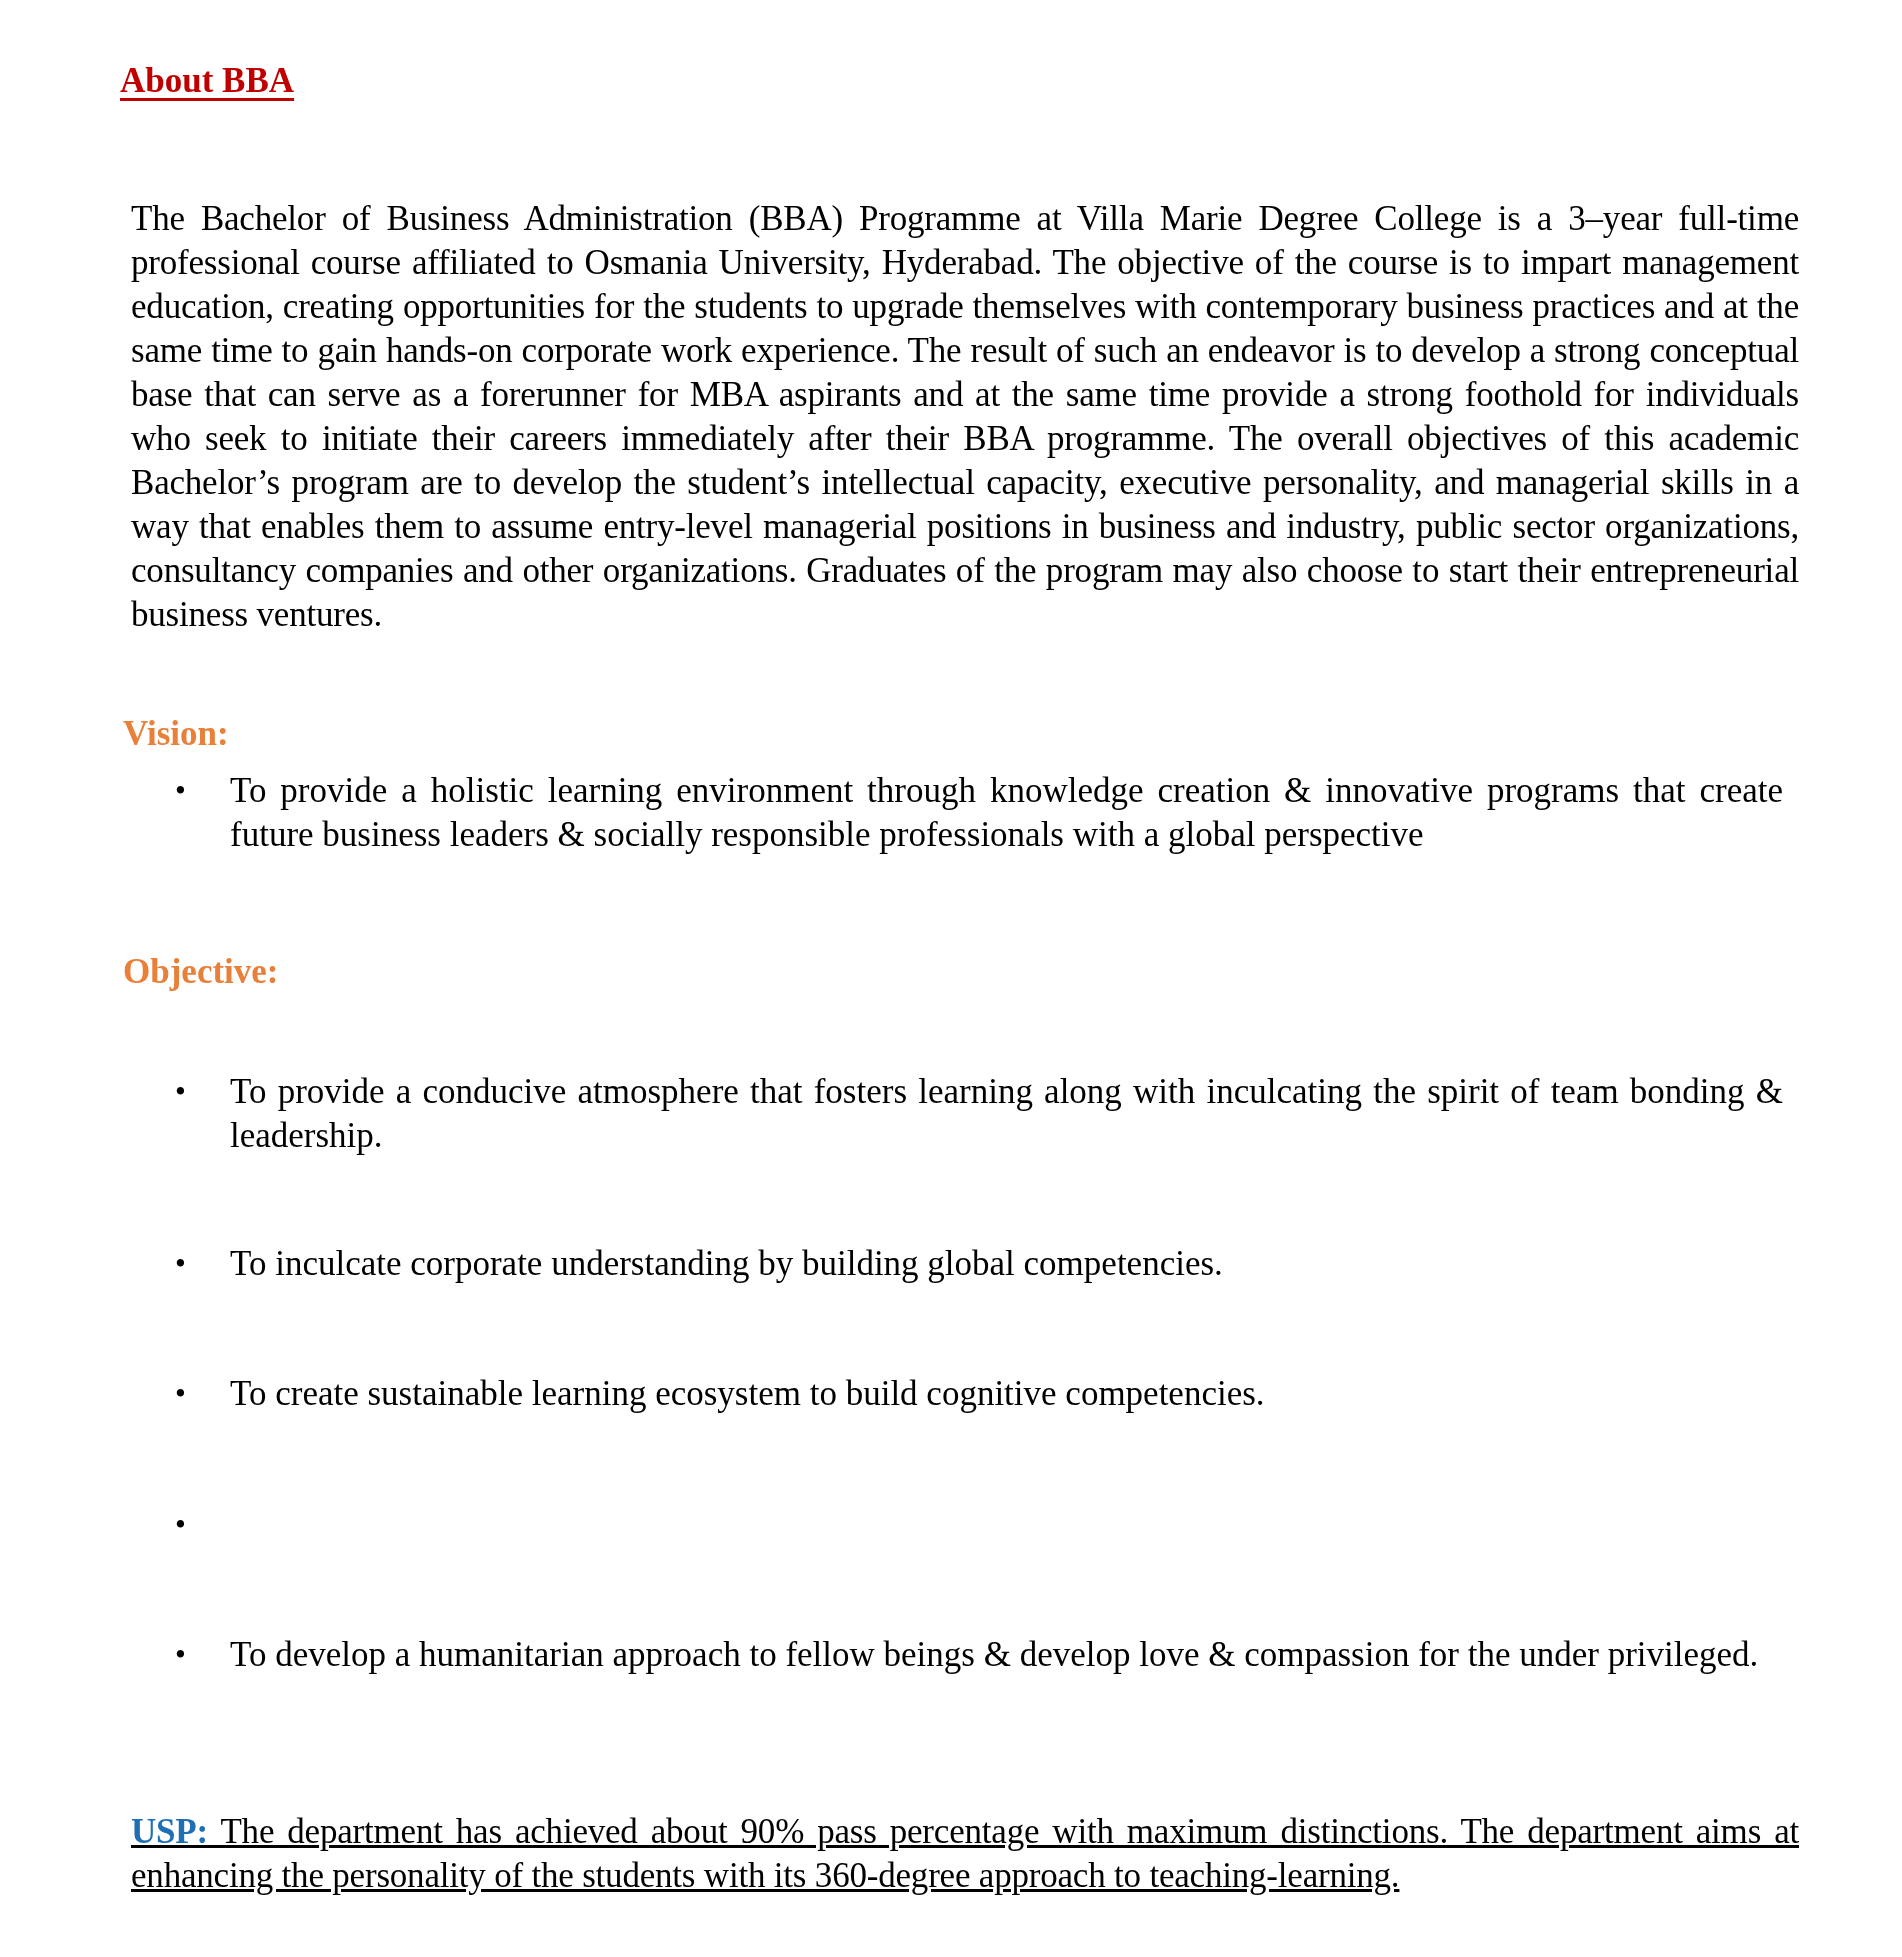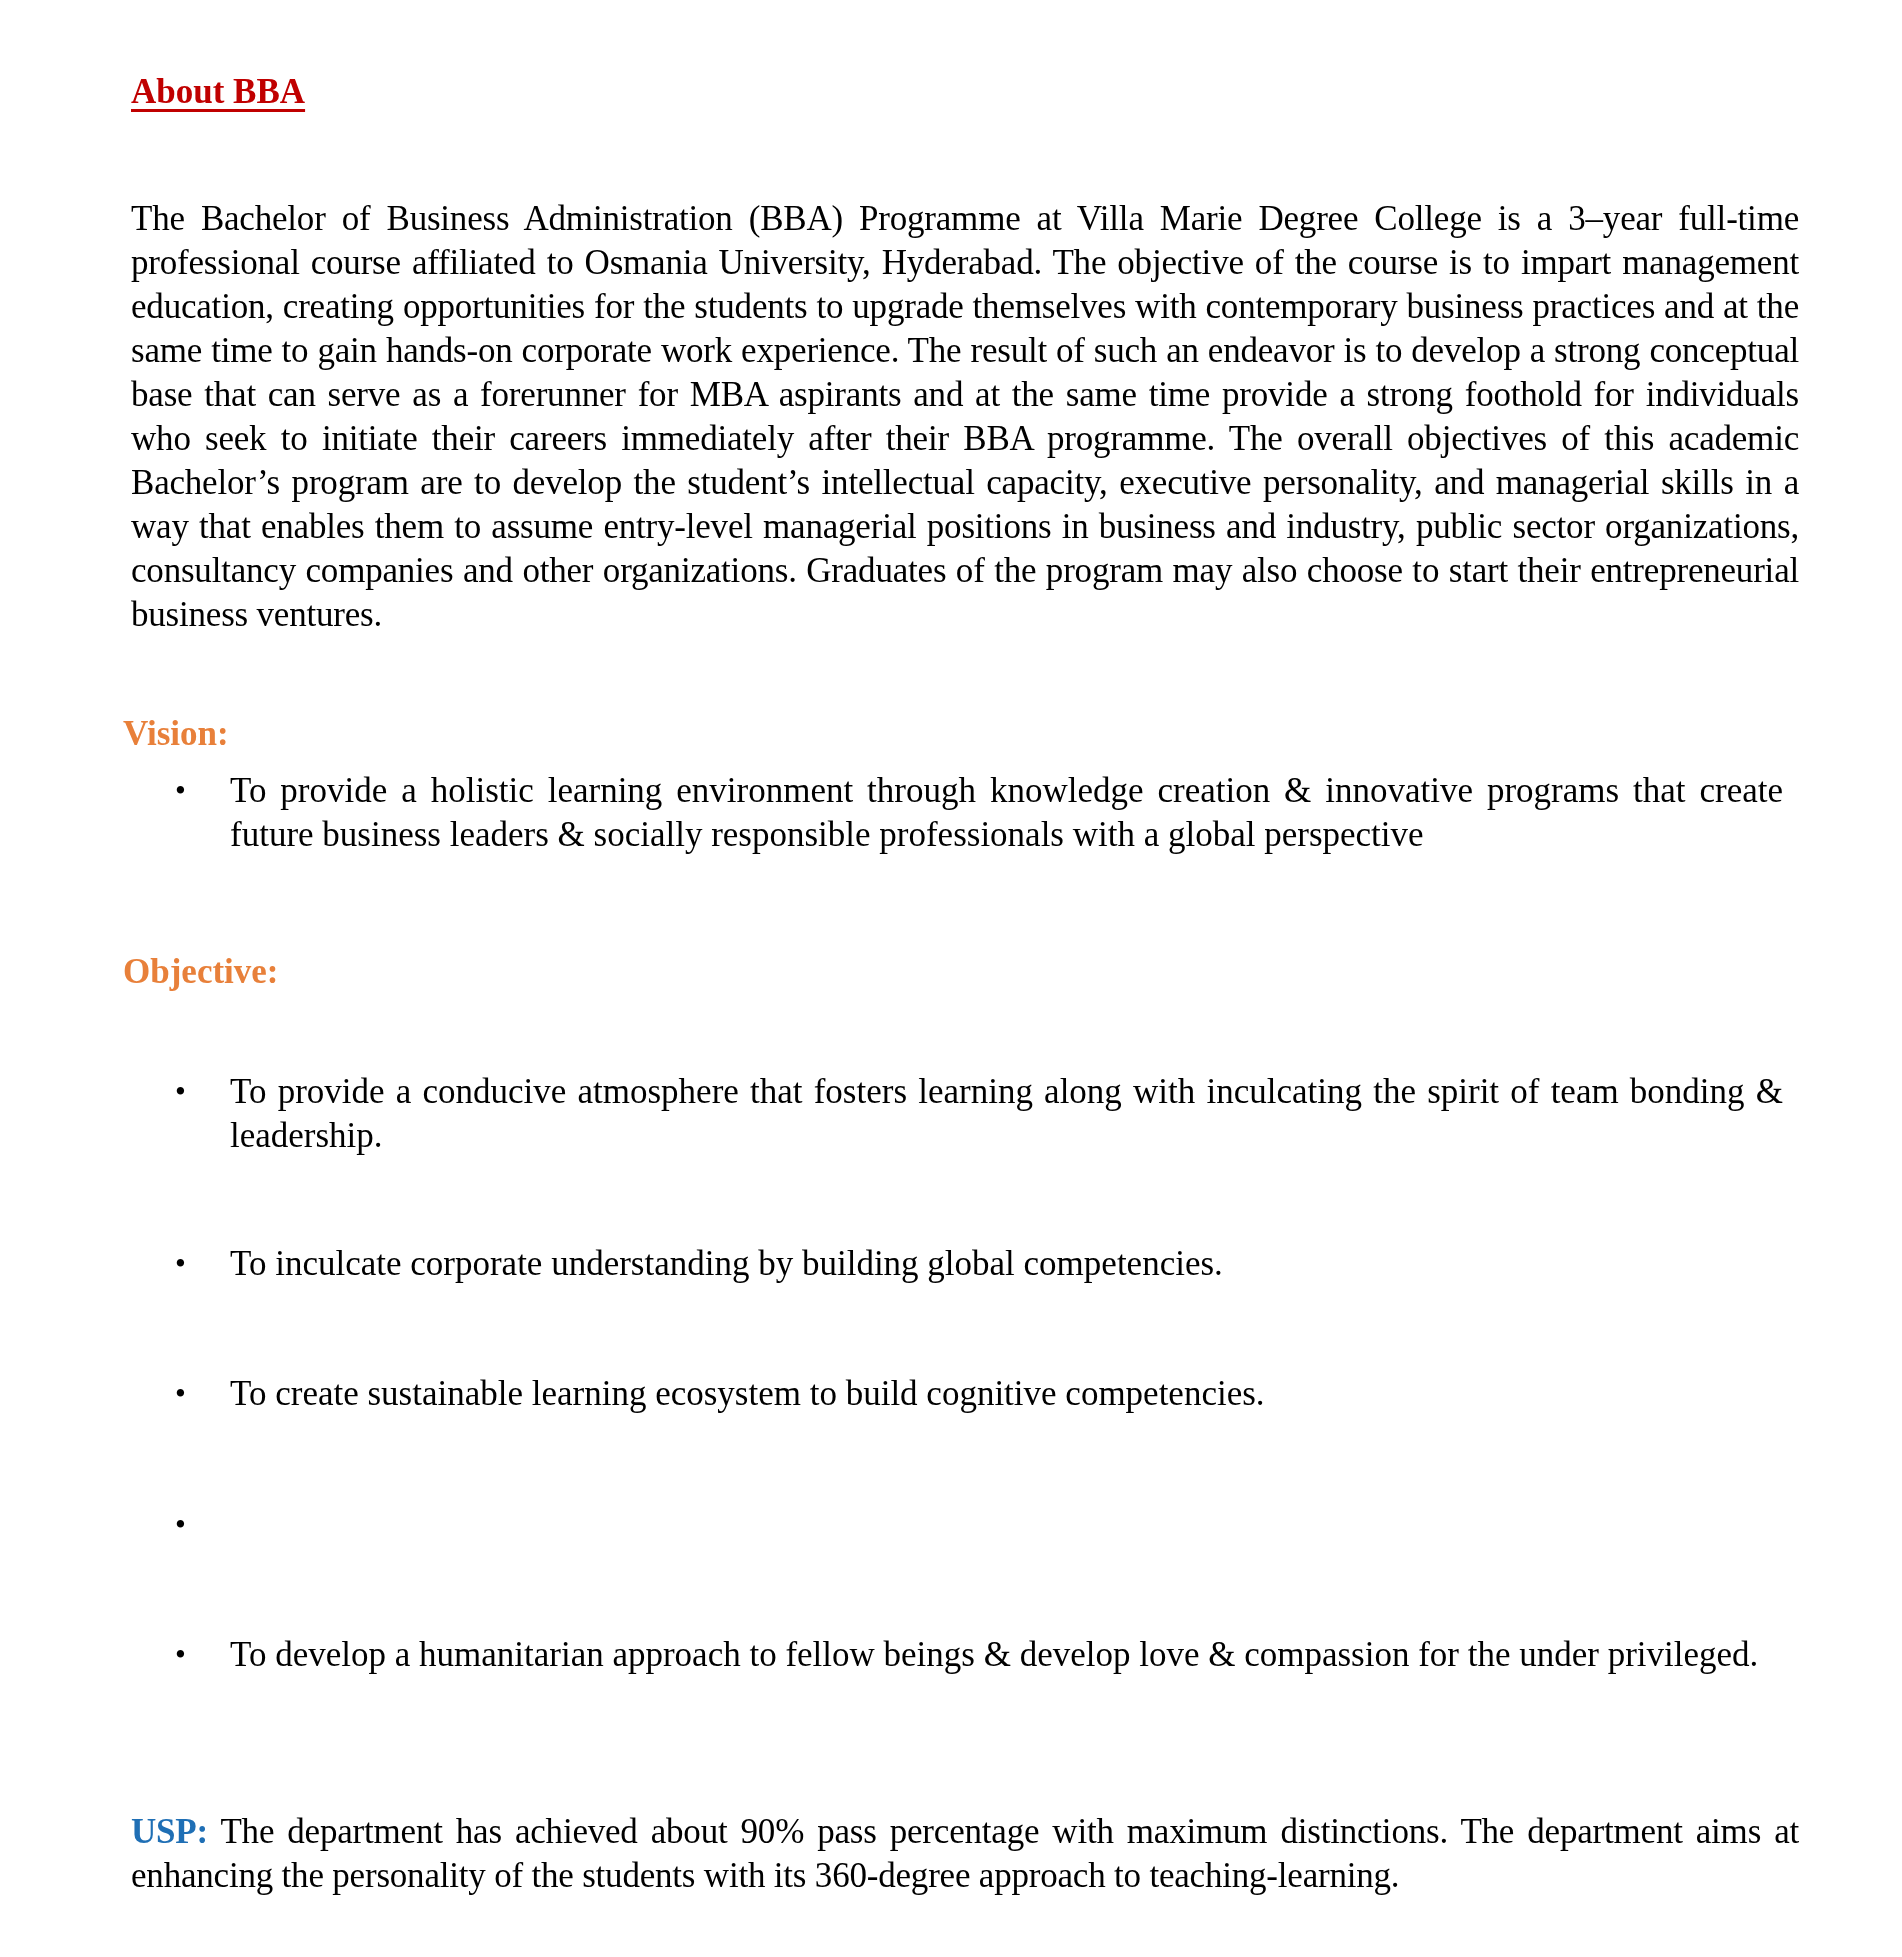--- a/index.html
+++ b/index.html
@@ -1,38 +1,38 @@
 <!DOCTYPE html>
 <html style="font-size:12.3px"><head>
 <meta charset="utf-8">
 <style>
   html, body { margin: 0; padding: 0; background: #ffffff; }
   body { width: 1902px; height: 1957px; position: relative; overflow: hidden;
          font-family: "Liberation Serif", "DejaVu Serif", serif; color: #000; }
   .page { position: absolute; left: 0; top: 0; width: 1902px; height: 1957px; }
   .title { position: absolute; left: 115px; top: 55px; font-size: 35px; font-weight: bold;
            color: #c00000; text-decoration: underline; text-decoration-thickness: 3.1px;
-           text-underline-offset: 6.1px; margin: 16px; line-height: 1.2; }
+           text-underline-offset: 6.1px; margin: 5px; line-height: 1.2; }
   .para { position: absolute; left: 115px; width: 1668px; font-size: 35px; line-height: 44px;
           text-align: justify; margin: 16px; letter-spacing: -0.2px; }
   .para.intro { top: 181px; }
   .heading { position: absolute; left: 115px; font-size: 35px; font-weight: bold; color: #e8803a;
              margin: 8px; line-height: 1.2; }
   .h-vision { top: 705px; }
   .h-objective { top: 943px; }
   .bullet { position: absolute; left: 230px; width: 1553px; font-size: 35px; line-height: 44px;
             text-align: justify; margin: 0; }
   .bullet .dot { position: absolute; left: -55px; top: 0; font-size: 31px; }
   .b-vision { top: 769px; }
   .b1 { top: 1070px; }
   .b2 { top: 1242px; }
   .b3 { top: 1372px; }
   .b4 { top: 1503px; }
   .b5 { top: 1633px; }
-  .para.usp { top: 1794px; }
+  .para.usp { top: 1794px; text-decoration: underline; }
   .usp-label { color: #1f6fb5; font-weight: bold; }
   .last-line-left { text-align-last: left; }
 </style>
 </head>
 <body>
 
 <div class="page">
 
   <h1 class="title" style="color: rgb(192, 0, 0);">About BBA</h1>
 

